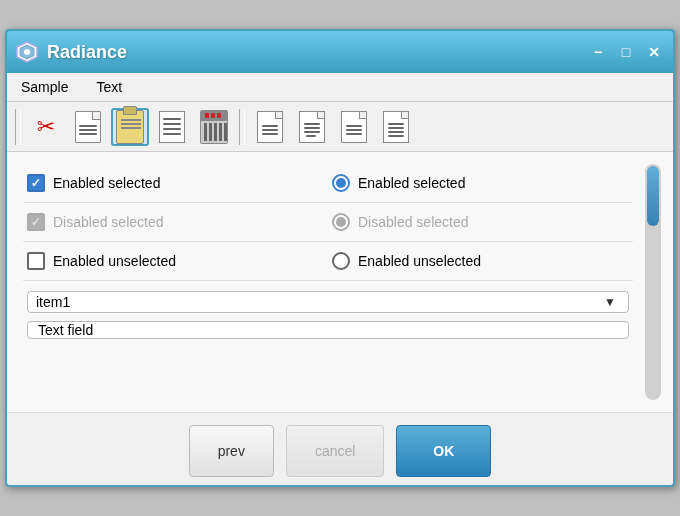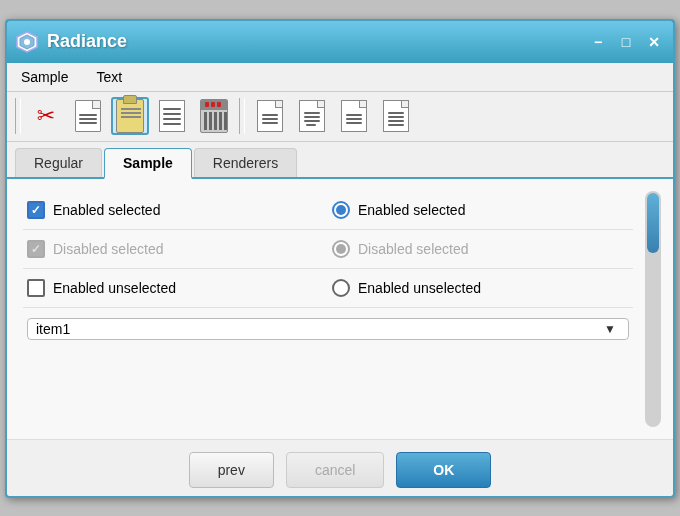--- a/index.html
+++ b/index.html
@@ -409,21 +409,21 @@
     .button-row {
       display: flex;
       justify-content: center;
       gap: 12px;
       padding: 12px 8px 8px;
       background: #f0f0f0;
       border-top: 1px solid #ddd;
     }
 
     .btn {
-      height: 36px;
+      height: 52px;
       padding: 0 28px;
       border: 1px solid #bbb;
       border-radius: 4px;
       background: linear-gradient(to bottom, #f8f8f8, #e0e0e0);
       font-size: 14px;
       cursor: pointer;
       color: #333;
     }
 
     .btn.primary {
@@ -537,25 +537,20 @@
       <div style="width:26px;height:32px;background:#fff;border:1.5px solid #888;display:flex;flex-direction:column;align-items:center;justify-content:center;gap:2px;padding:4px;position:relative;">
         <div style="position:absolute;top:0;right:0;width:7px;height:7px;background:#f0f0f0;border-left:1.5px solid #888;border-bottom:1.5px solid #888;"></div>
         <div style="width:16px;height:2px;background:#666;margin-top:6px;border-radius:1px;"></div>
         <div style="width:16px;height:2px;background:#666;border-radius:1px;"></div>
         <div style="width:16px;height:2px;background:#666;border-radius:1px;"></div>
         <div style="width:16px;height:2px;background:#666;border-radius:1px;"></div>
       </div>
     </button>
   </div>
 
-  <div class="tabbar">
-    <div class="tab">Regular</div>
-    <div class="tab active">Sample</div>
-    <div class="tab">Renderers</div>
-  </div>
 
   <div class="content">
     <div class="content-main">
 
       <div class="checkbox-row">
         <div class="checkbox-wrapper">
           <div class="cb-box checked"></div>
           <span class="cb-label">Enabled selected</span>
         </div>
         <div class="radio-wrapper">
@@ -590,20 +585,21 @@
         </div>
       </div>
 
       <div class="divider-row"></div>
 
       <div class="input-row">
         <div class="dropdown">
           <span class="dropdown-text">item1</span>
           <span class="dropdown-arrow">▼</span>
         </div>
+        <input class="text-field" type="text" value="Text field" placeholder="Text field" style="">
       </div>
 
     </div>
 
     <div class="scrollbar">
       <div class="scrollbar-thumb"></div>
     </div>
   </div>
 
   <div class="button-row">

